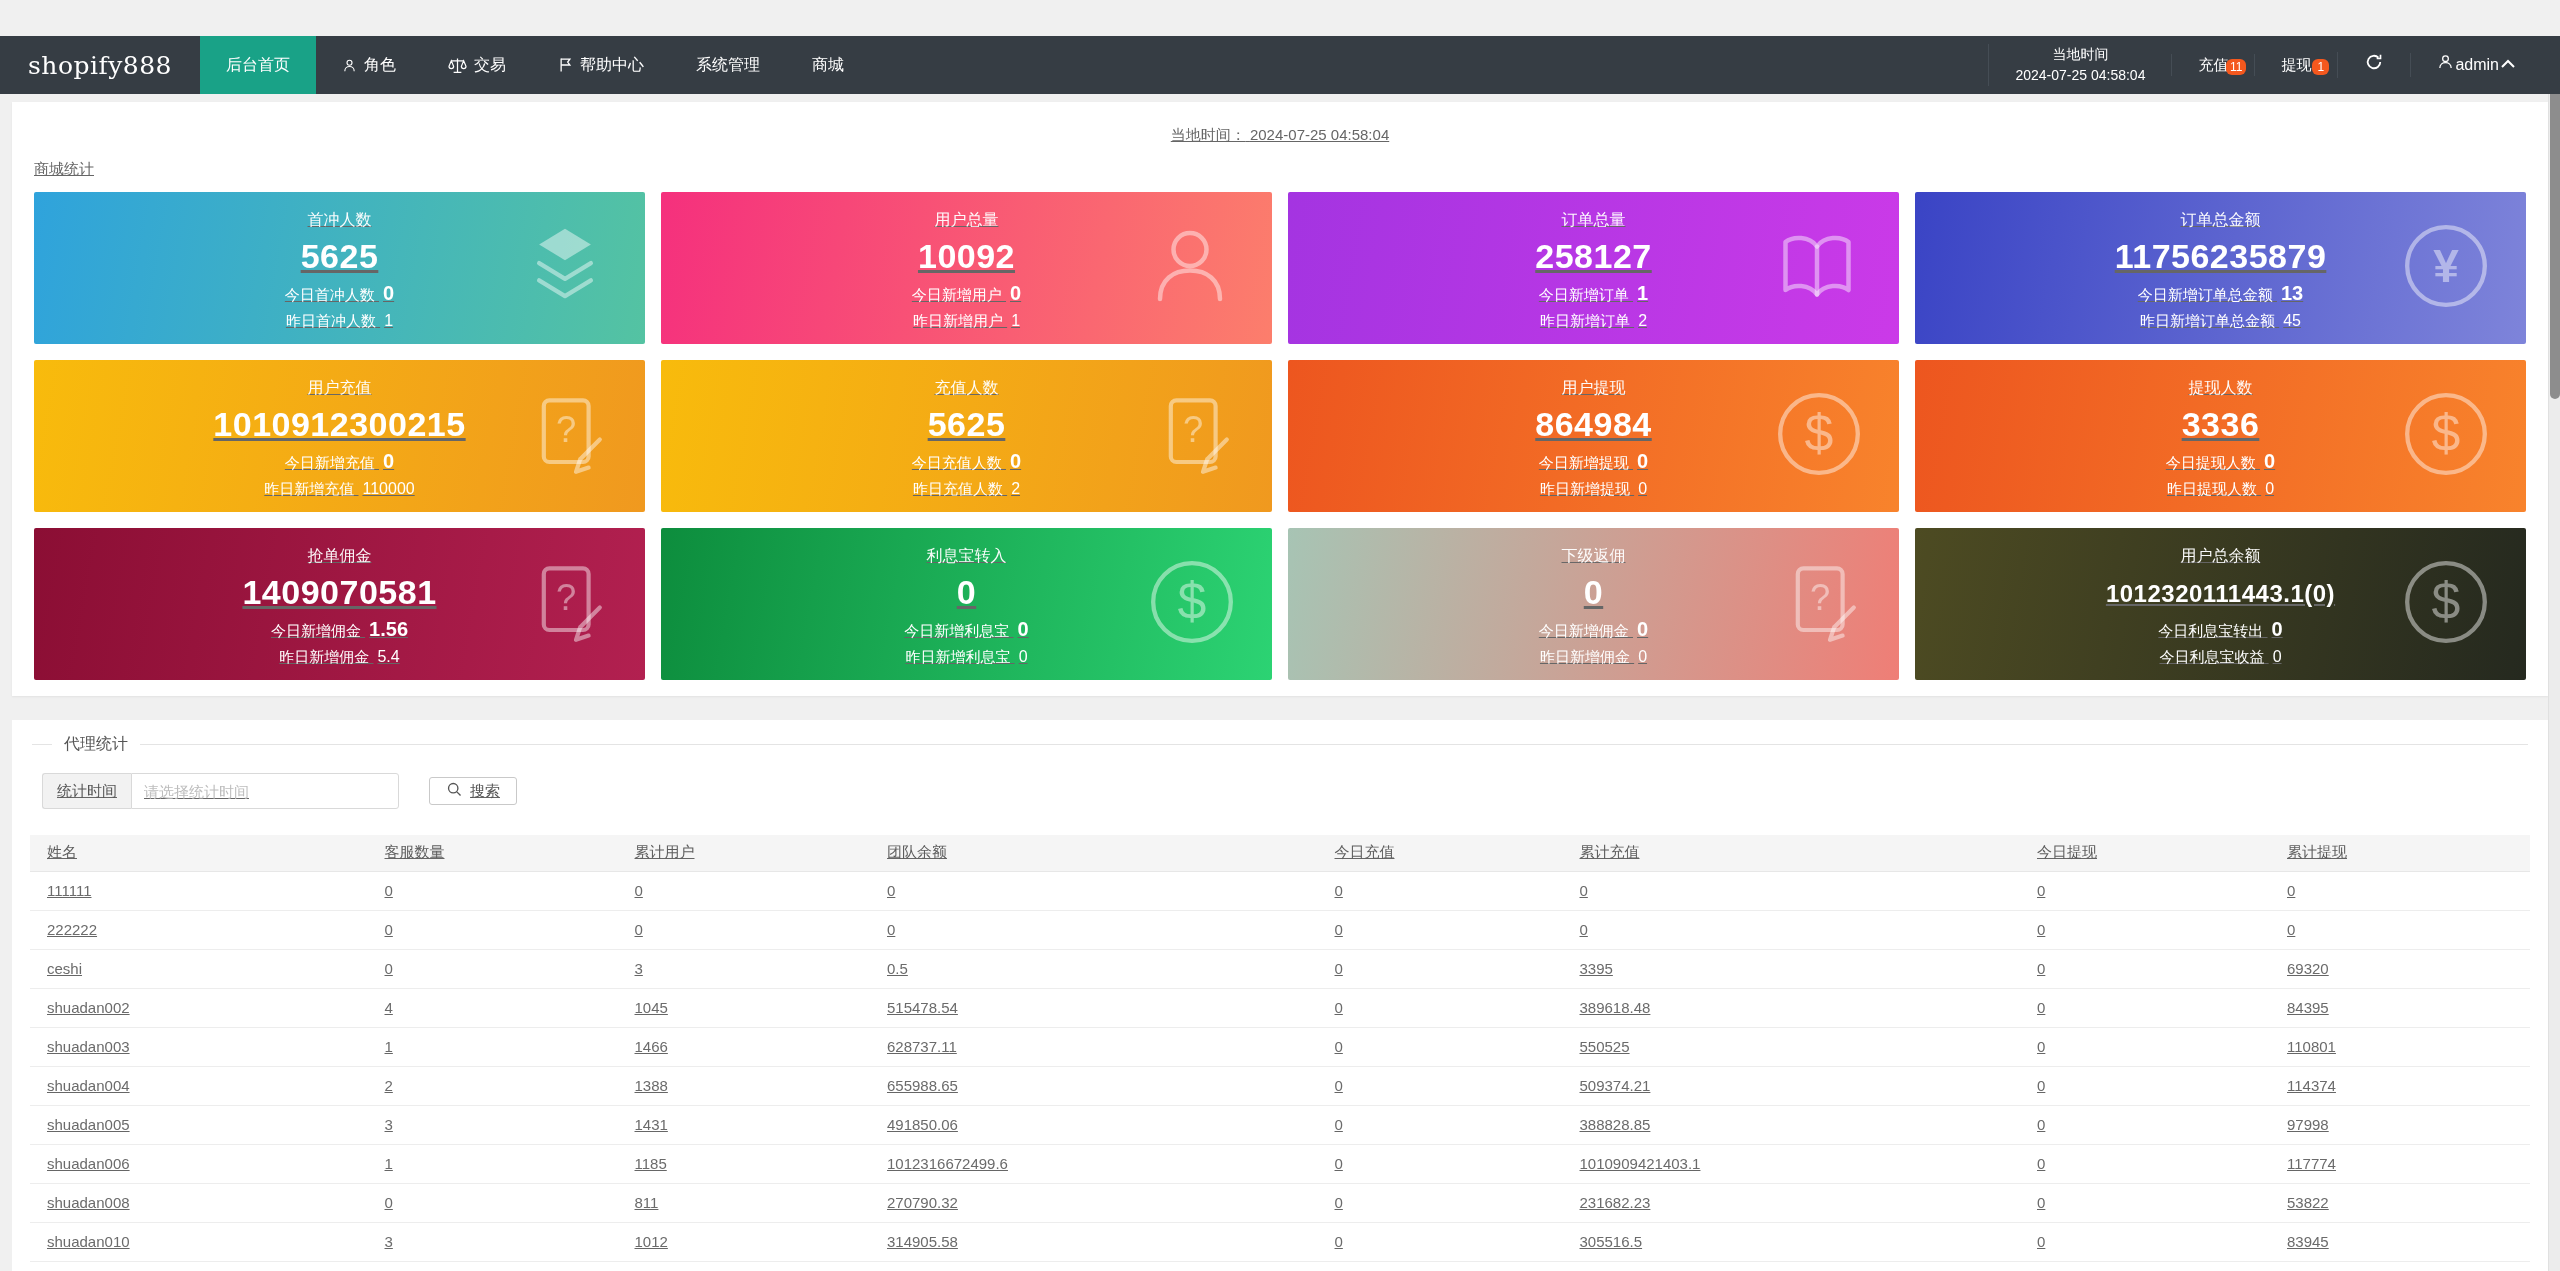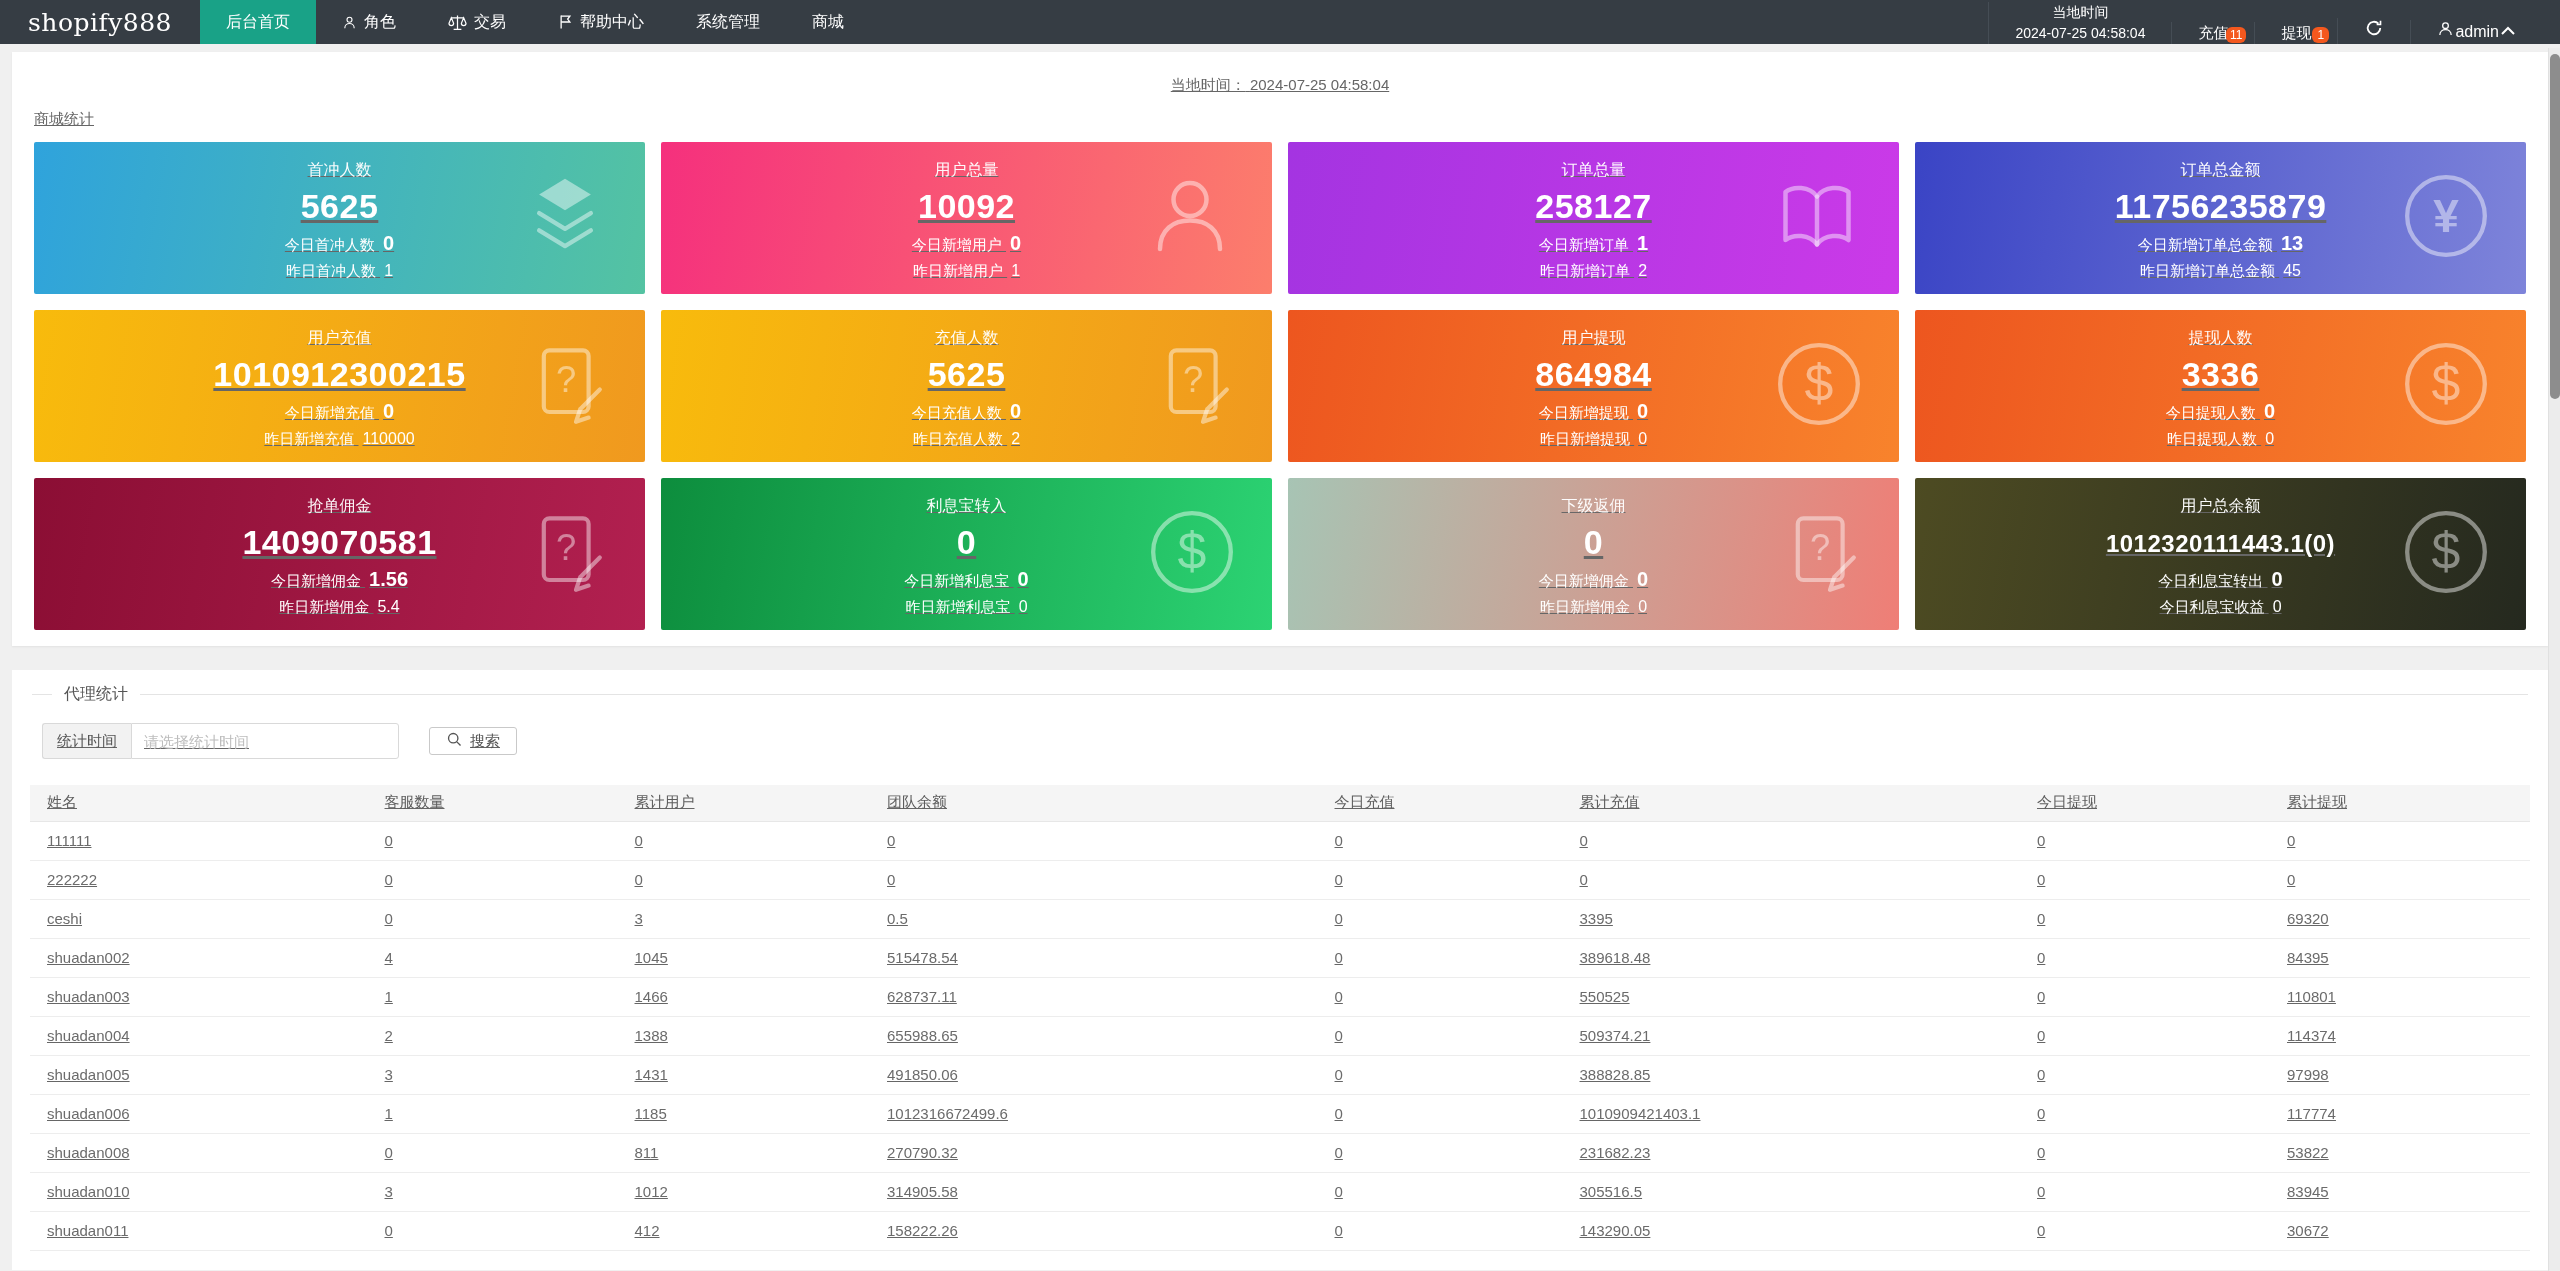--- a/index.html
+++ b/index.html
@@ -2,28 +2,28 @@
 <html><head>
 <meta charset="utf-8">
 <style>
   * { box-sizing: border-box; margin: 0; padding: 0; }
   html,body { width:2560px; height:1271px; overflow:hidden; }
   body {
     font-family: "Liberation Sans", "DejaVu Sans", sans-serif;
     background:#f0f0f0; color:#666; position:relative;
   }
   
-  .navbar { height:44px; background:#363d44; display:flex; align-items:stretch; color:#fff; position:relative; z-index:5; }
+  .navbar { height:58px; background:#363d44; display:flex; align-items:stretch; color:#fff; position:relative; z-index:5;margin-top:36px; }
   .logo { width:200px; display:flex; align-items:center; justify-content:center;
           font-family:"DejaVu Serif", serif; font-size:25px; color:#fff; letter-spacing:.5px; }
   .menu { display:flex; align-items:stretch; }
   .menu-item { display:flex; align-items:center; gap:7px; padding:0 26px; font-size:16px; color:#fff; cursor:pointer; }
   .menu-item.active { background:#19a287; }
   .menu-item svg { display:block; }
-  .nav-right { margin-left:auto; display:flex; align-items:flex-end; margin-right:18px; }
+  .nav-right { margin-left:auto; display:flex; align-items:center; margin-right:18px; }
   .nav-cell { display:flex; flex-direction:column; justify-content:center; align-items:center;
               padding:0 26px; border-left:1px solid #454d55; font-size:14px; line-height:1.5; }
   .nav-cell:first-child { border-left:1px solid #454d55; }
   .nav-link { flex-direction:row; gap:6px; cursor:pointer; position:relative; font-size:15px; }
   .badge { position:absolute; top:5px; right:8px; background:#f4581e; color:#fff; font-size:12px;
            line-height:16px; min-width:17px; text-align:center; border-radius:6px; padding:0 4px; }
   .nav-user { flex-direction:row; gap:1px; font-size:16px; cursor:pointer; }
   
   .panel { background:#fff; margin:0 12px;text-decoration:underline; }
   .panel1 { margin-top:8px; padding:24px 22px 16px; box-shadow:0 1px 2px rgba(0,0,0,.06); }

